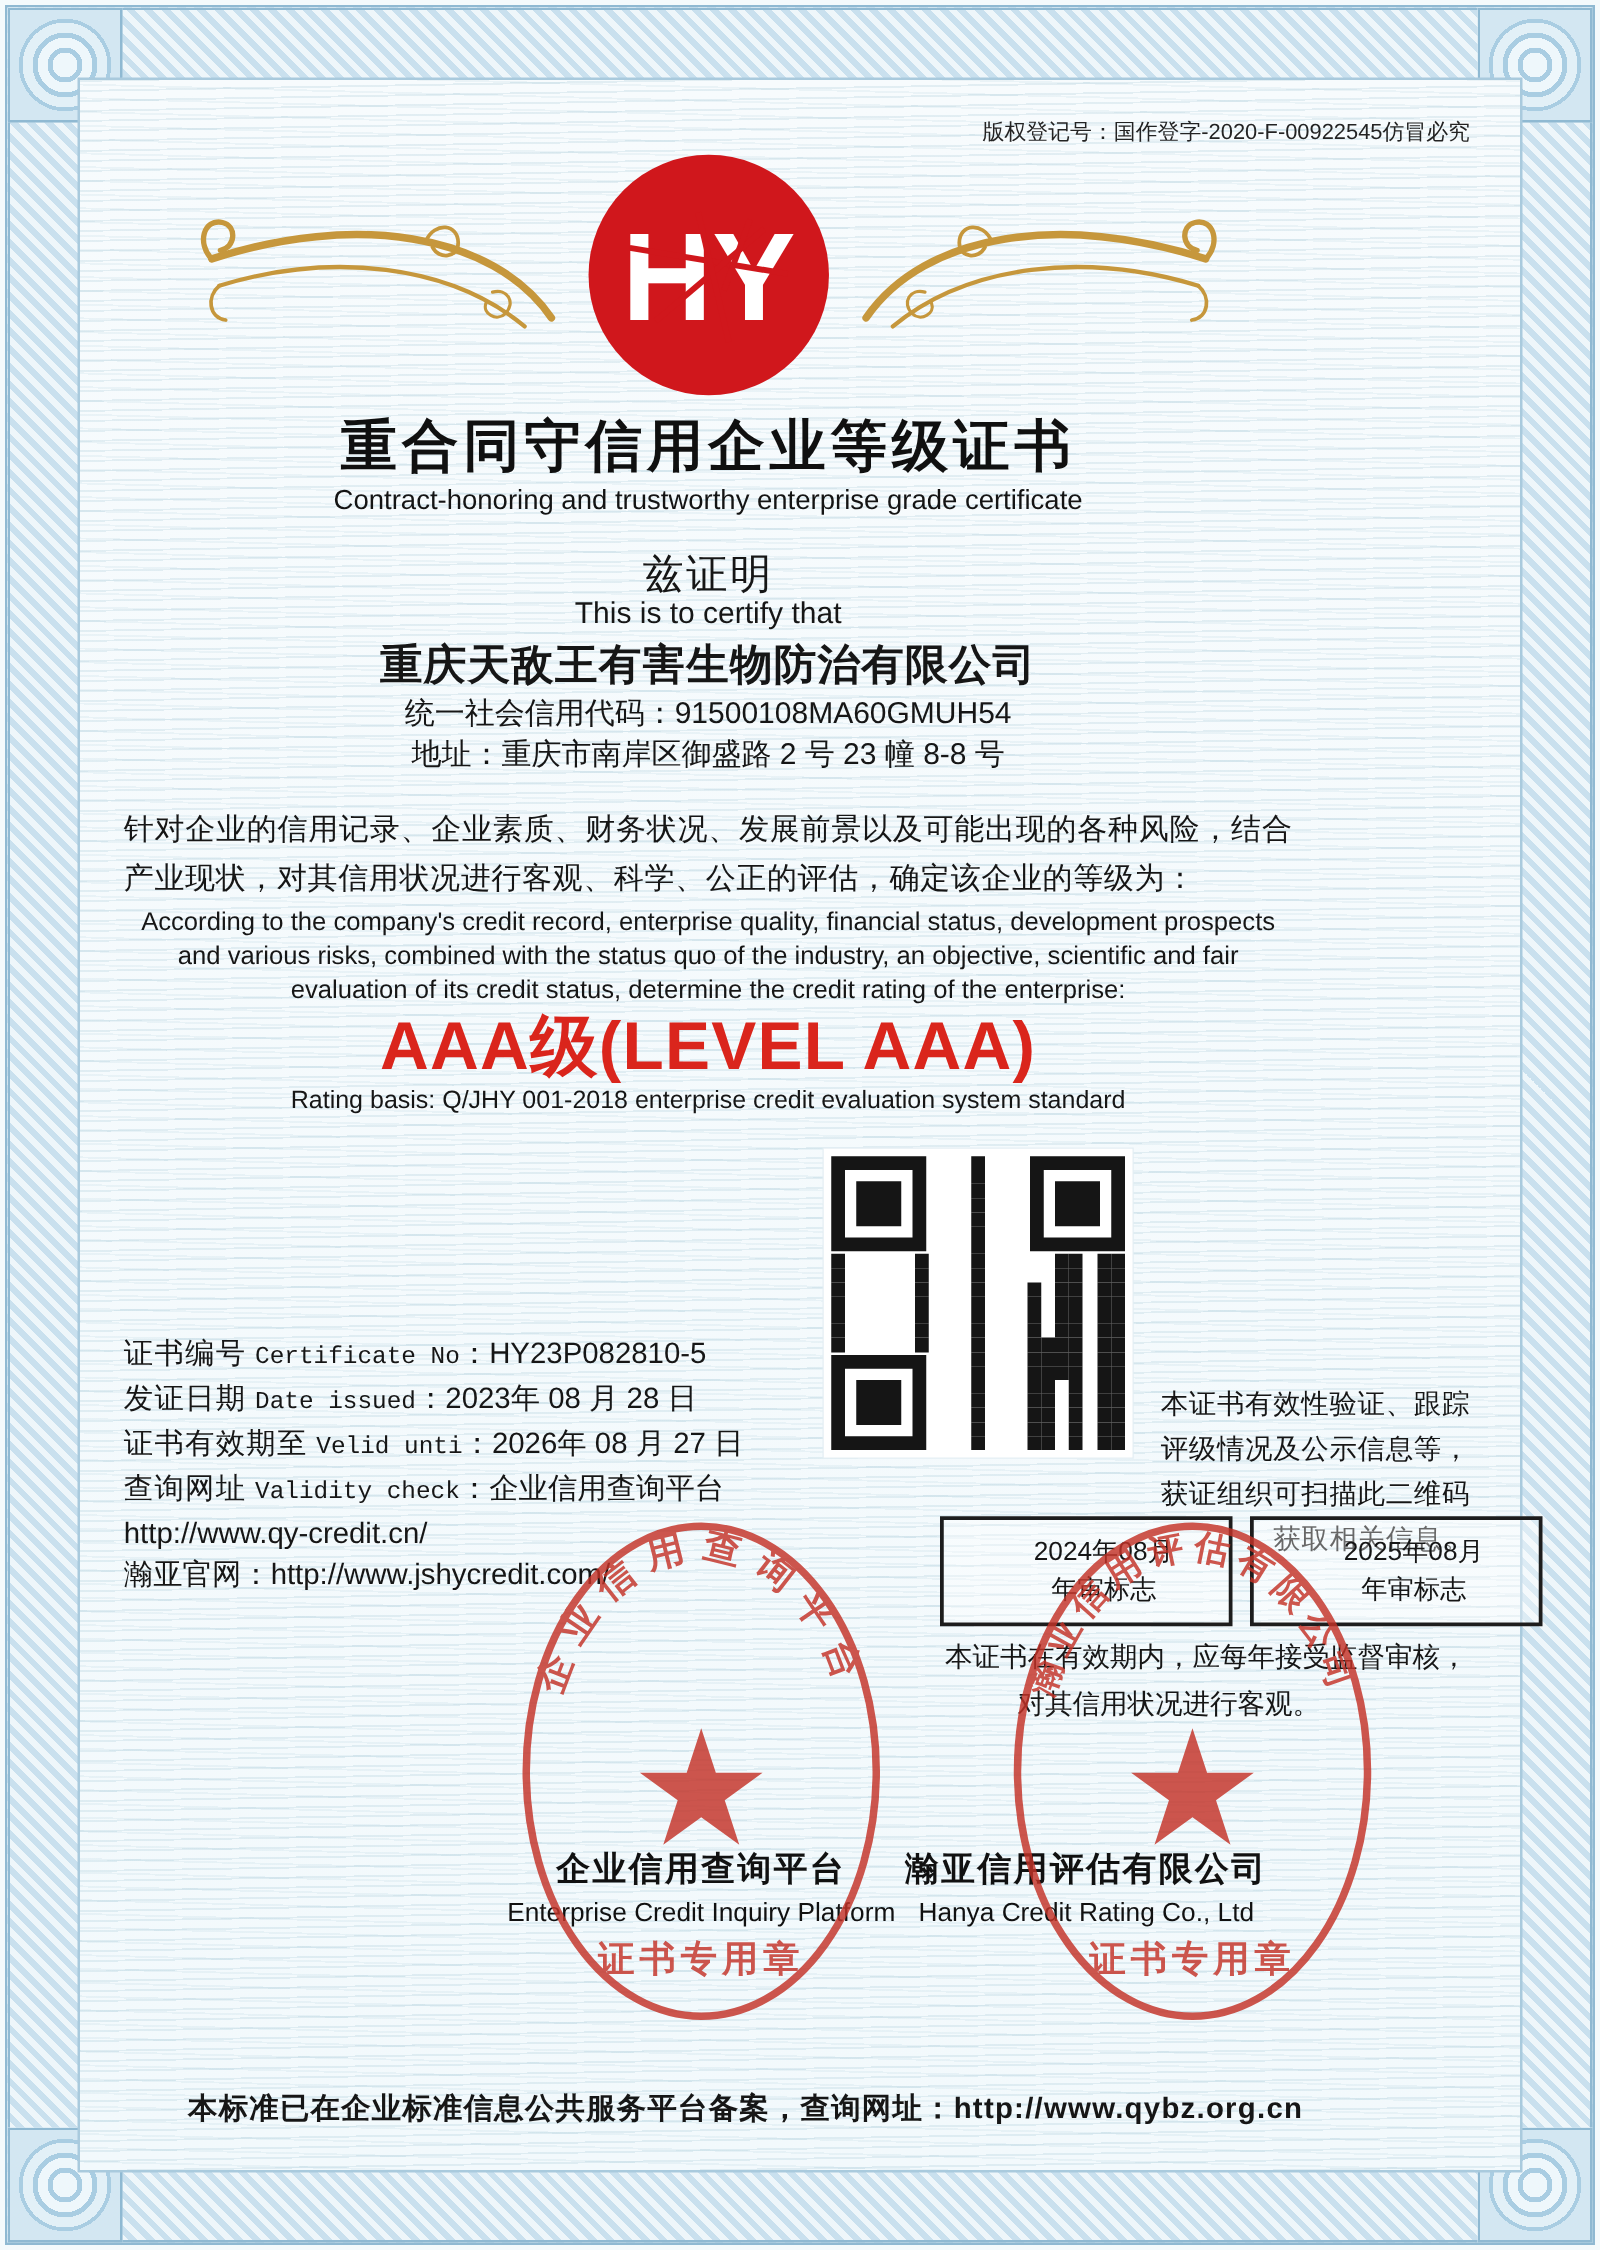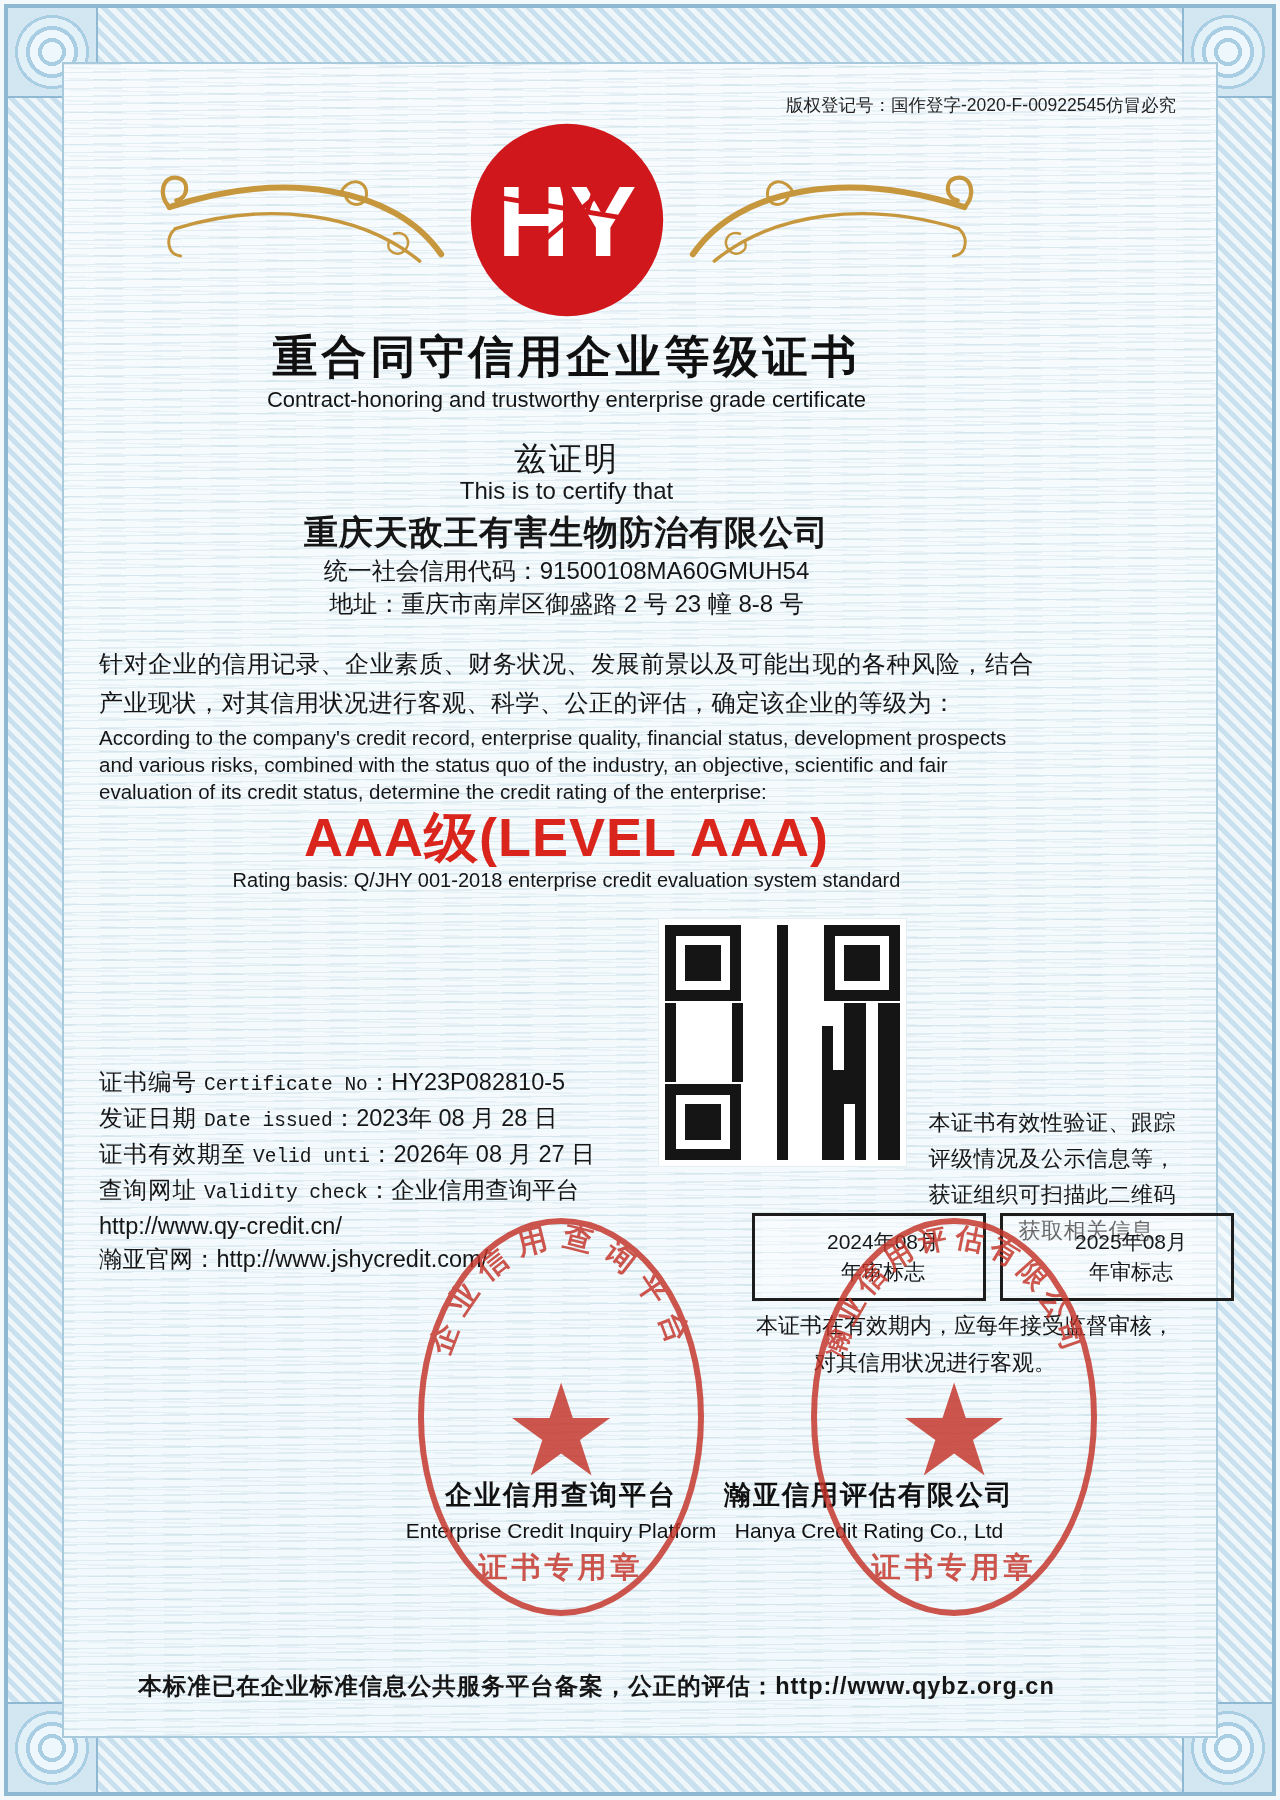--- a/index.html
+++ b/index.html
@@ -35,21 +35,21 @@
   .flourish{width:300px;height:120px;flex:0 0 auto;}
   .flourish.left{transform:scaleX(-1);}
   .logo{width:198px;height:198px;flex:0 0 auto;}
   .title{margin-top:8px;font-size:45px;line-height:54px;font-weight:700;letter-spacing:4px;color:#101010;}
   .subtitle{margin-top:2px;font-size:22px;line-height:28px;color:#141414;}
   .certify-cn{margin-top:28px;font-size:33px;line-height:34px;letter-spacing:2px;}
   .certify-en{font-size:24px;line-height:30px;}
   .company{margin-top:4px;font-size:34px;line-height:44px;font-weight:700;letter-spacing:1px;}
   .code-line,.addr-line{font-size:24px;line-height:33px;}
   .para-cn{margin-top:24px;font-size:24px;line-height:39px;text-align:justify;letter-spacing:.5px;}
-  .para-en{margin-top:2px;font-size:20.5px;line-height:27px;text-align:left;}
+  .para-en{margin-top:2px;font-size:20.5px;line-height:27px;text-align:center;}
   .grade{margin-top:2px;font-size:54px;line-height:60px;font-weight:800;color:#da251c;letter-spacing:1px;}
   .basis-cn{margin-top:8px;font-size:21px;line-height:28px;}
   .basis-en{font-size:20px;line-height:26px;}
   
   .info-row{position:relative;margin:173px 0 0 35px;width:1075px;height:231px;}
   .details{width:585px;}
   .d-row{font-size:23.5px;line-height:33px;text-align:left;white-space:nowrap;}
   .d-cn{letter-spacing:1px;}
   .d-en{font-size:19.5px;margin-left:7px;font-family:Liberation Mono, monospace;}
   .d-plain{font-size:23.5px;line-height:33px;text-align:left;}
@@ -319,15 +319,15 @@
           </defs>
         <ellipse cx="150" cy="200" rx="140" ry="196" fill="none" stroke="#c43227" stroke-width="6"></ellipse>
         <text fill="#c43227" font-size="28" font-weight="bold" letter-spacing="6" font-family="Liberation Sans, DejaVu Sans, sans-serif">
           <textPath href="#arcR" startOffset="50%" text-anchor="middle">瀚亚信用评估有限公司</textPath>
         </text>
         <text x="150" y="258" text-anchor="middle" font-size="128" fill="#c43227">★</text>
         <text x="150" y="360" text-anchor="middle" font-size="29" font-weight="bold" letter-spacing="4" fill="#c43227">证书专用章</text>
       </svg>
     </div>
 
-    <div class="footer-line">本标准已在企业标准信息公共服务平台备案，公正的评估：http://www.qybz.org.cn</div>
+    <div class="footer-line">本标准已在企业标准信息公共服务平台备案，查询网址：http://www.qybz.org.cn</div>
   </div>
 </div>
 
 </body></html>

